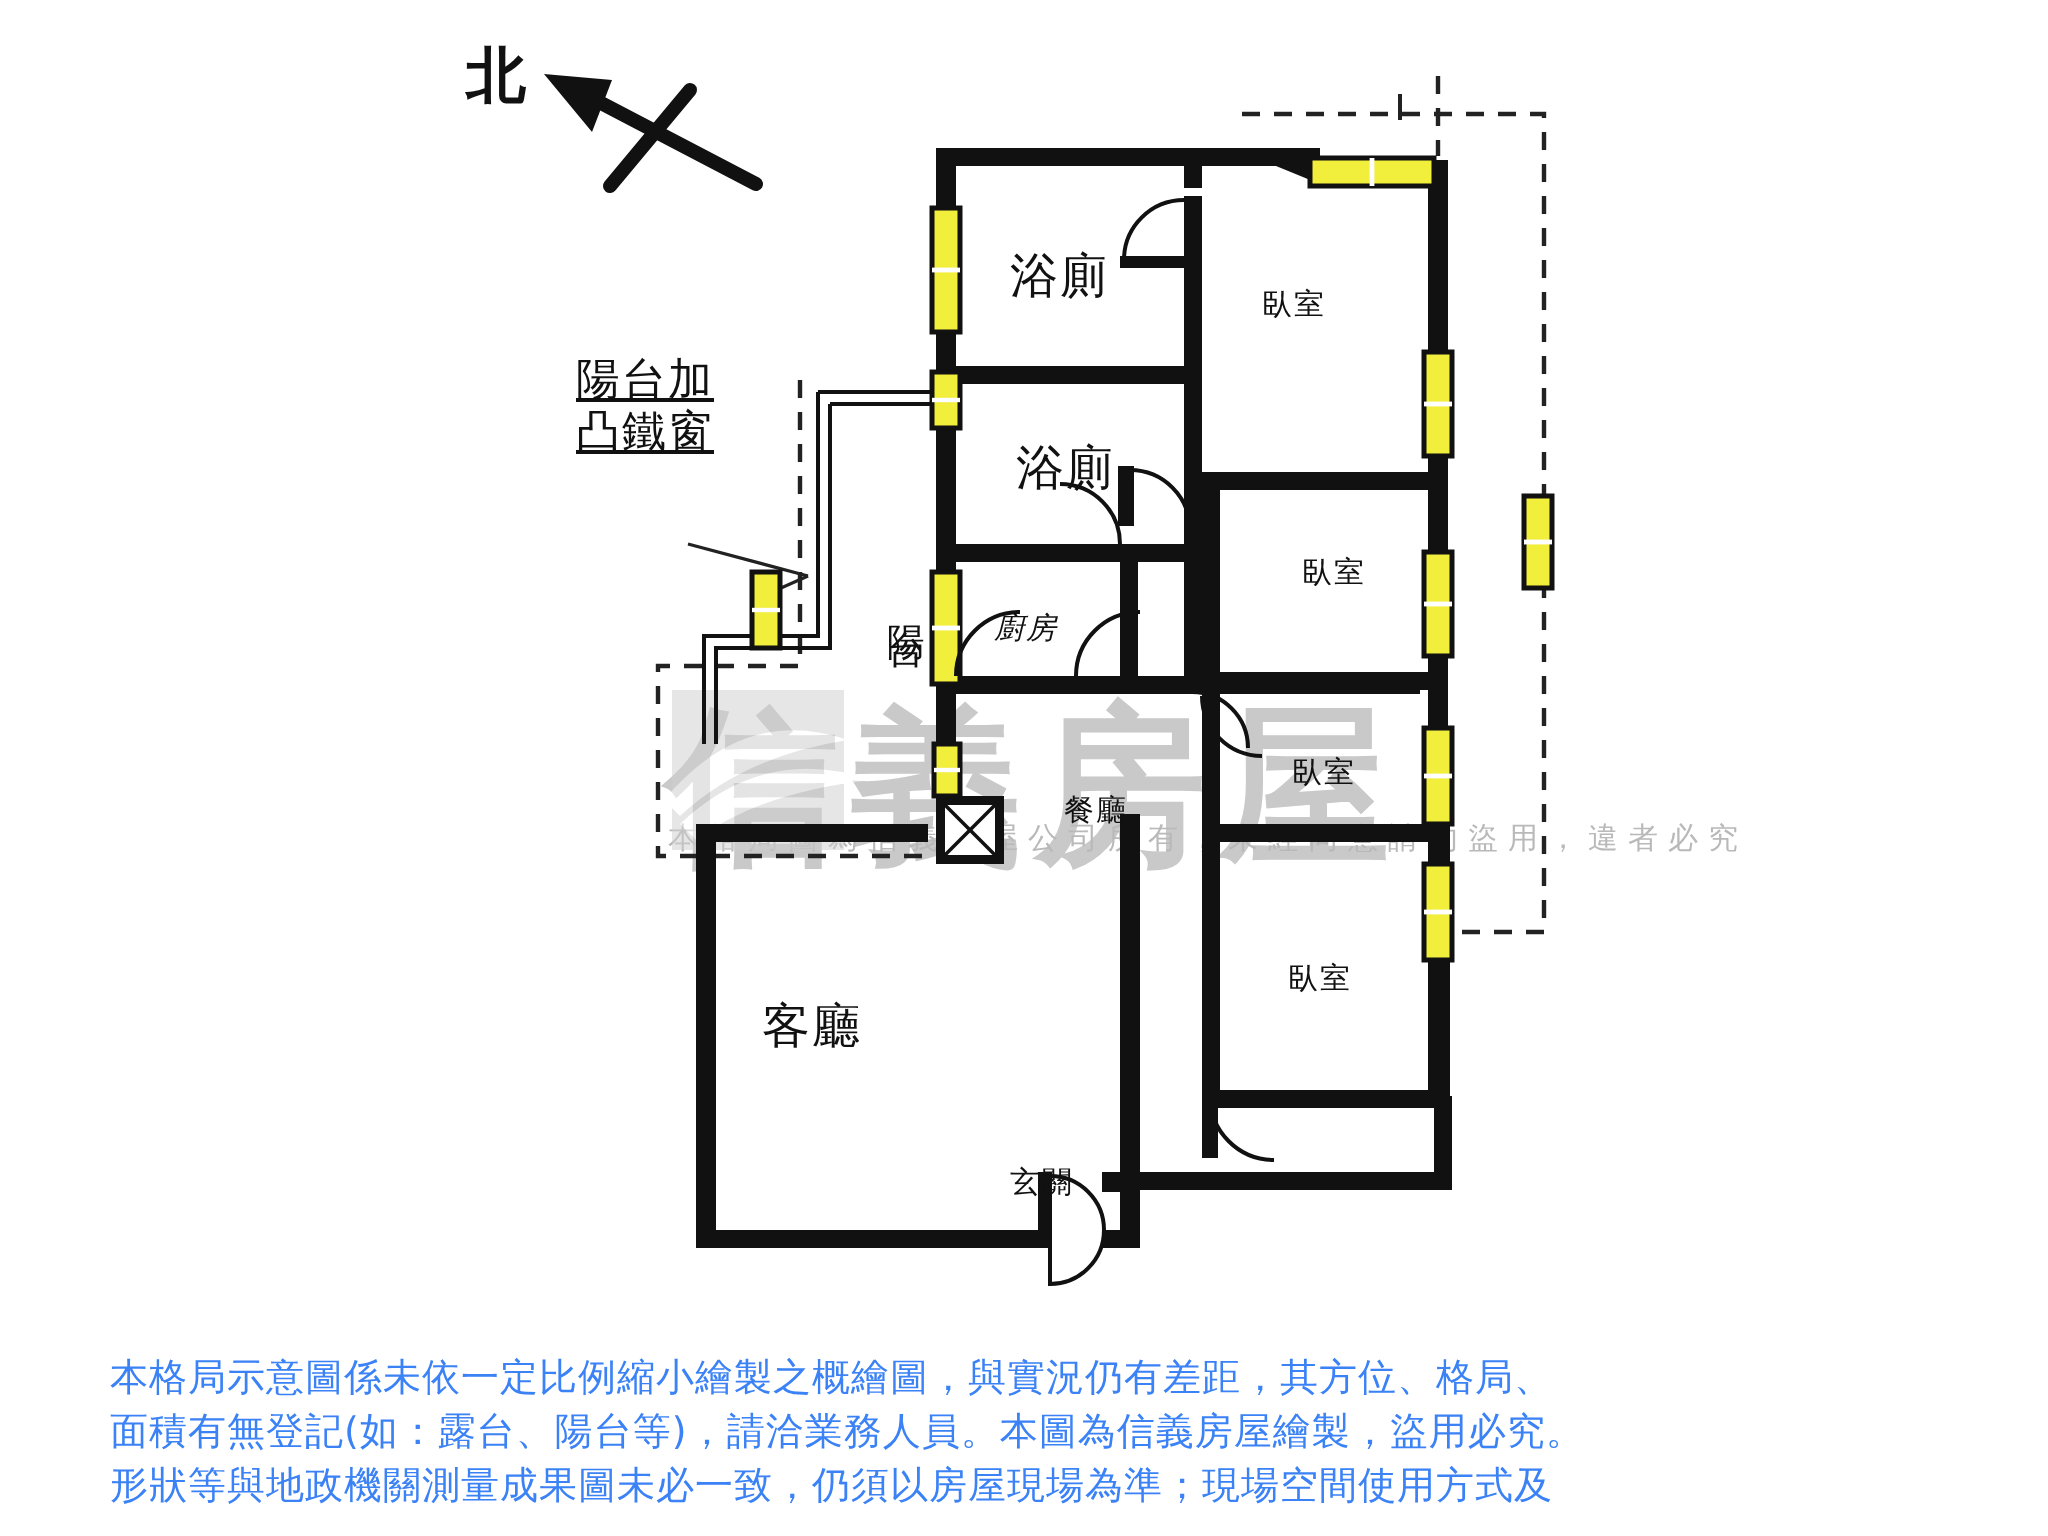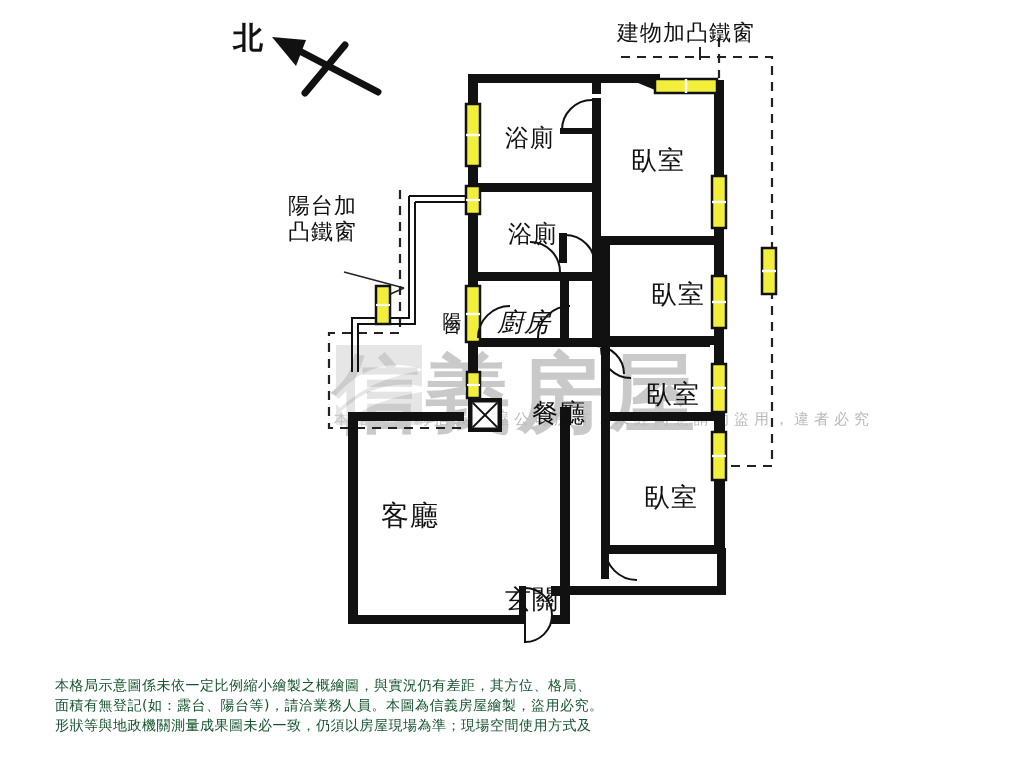--- a/index.html
+++ b/index.html
@@ -2,27 +2,27 @@
 <html><head>
 <meta charset="utf-8">
 <style>
   html,body{margin:0;padding:0;background:#ffffff;}
   body{width:1024px;height:768px;overflow:hidden;
        font-family:"DejaVu Sans","Liberation Sans",sans-serif;color:#000;}
   #stage{position:relative;width:1024px;height:768px;}
   svg{position:absolute;left:0;top:0;}
   .lbl{position:absolute;white-space:nowrap;font-family:"DejaVu Sans","Liberation Sans",sans-serif;
        color:#111;letter-spacing:1px;}
-  .room{font-size:26px;}
+  .room{font-size:15px;}
   .room-sm{font-size:24px;}
   .room-vert{font-size:19px;writing-mode:vertical-rl;text-orientation:upright;line-height:1.0;letter-spacing:2px;}
   .callout{font-size:22px;line-height:1.18;letter-spacing:1px;}
   .compass{font-size:30px;font-weight:bold;}
-  .disclaimer{position:absolute;left:55px;top:676px;width:920px;font-size:14px;
-              line-height:1.42;letter-spacing:0.5px;color:#14532d;}
+  .disclaimer{position:absolute;left:55px;top:676px;width:920px;font-size:19px;
+              line-height:1.42;letter-spacing:0.5px;color:#3b82f6;}
   .disclaimer div{white-space:nowrap;}
   .wm-text{position:absolute;font-family:"DejaVu Sans","Liberation Sans",sans-serif;
            color:#c9c9c9;font-weight:bold;}
   .wm-big{font-size:86px;letter-spacing:6px;left:333px;top:336px;}
   .wm-small{font-size:15px;letter-spacing:5px;left:334px;top:410px;color:#b9b9b9;font-weight:normal;}
 </style>
 </head>
 <body>
 
 <div id="stage">
@@ -219,42 +219,41 @@
 
       <path d="M525 588 A27 27 0 0 1 552 615 A27 27 0 0 1 525 642 Z" fill="#fff"></path>
       <rect x="519" y="586" width="7" height="30" fill="#111" stroke="none"></rect>
       <rect x="551" y="586" width="9" height="10" fill="#111" stroke="none"></rect>
     </g>
 
   </svg>
 
   <div class="lbl compass" style="left:233px;top:18px;">北</div>
 
-  <div class="lbl callout" style="left:617px;top:20px;">建物加凸鐵窗</div>
-
-  <div class="lbl callout" style="left:288px;top:193px;">
+
+  <div class="lbl callout" style="left:288px;top:178px;text-decoration:underline;">
     <div>陽台加</div>
     <div>凸鐵窗</div>
   </div>
 
   <div class="lbl room-sm" style="left:505px;top:122px;">浴廁</div>
   <div class="lbl room-sm" style="left:508px;top:218px;">浴廁</div>
 
   <div class="lbl room" style="left:631px;top:143px;">臥室</div>
   <div class="lbl room" style="left:651px;top:277px;">臥室</div>
   <div class="lbl room" style="left:646px;top:377px;">臥室</div>
   <div class="lbl room" style="left:644px;top:480px;">臥室</div>
 
   <div class="lbl room" style="left:497px;top:305px;font-style:italic;">廚房</div>
 
   <div class="lbl room-vert" style="left:443px;top:298px;">陽台</div>
 
   <div class="lbl room" style="left:508px;top:396px;margin-left:24px;">餐廳</div>
 
-  <div class="lbl room" style="left:381px;top:497px;font-size:28px;">客廳</div>
+  <div class="lbl room" style="left:381px;top:497px;font-size:24px;">客廳</div>
 
   <div class="lbl room" style="left:505px;top:582px;">玄關</div>
 
   <div class="disclaimer">
     <div>本格局示意圖係未依一定比例縮小繪製之概繪圖，與實況仍有差距，其方位、格局、</div>
     <div>面積有無登記(如：露台、陽台等)，請洽業務人員。本圖為信義房屋繪製，盜用必究。</div>
     <div>形狀等與地政機關測量成果圖未必一致，仍須以房屋現場為準；現場空間使用方式及</div>
   </div>
 
 </div>

